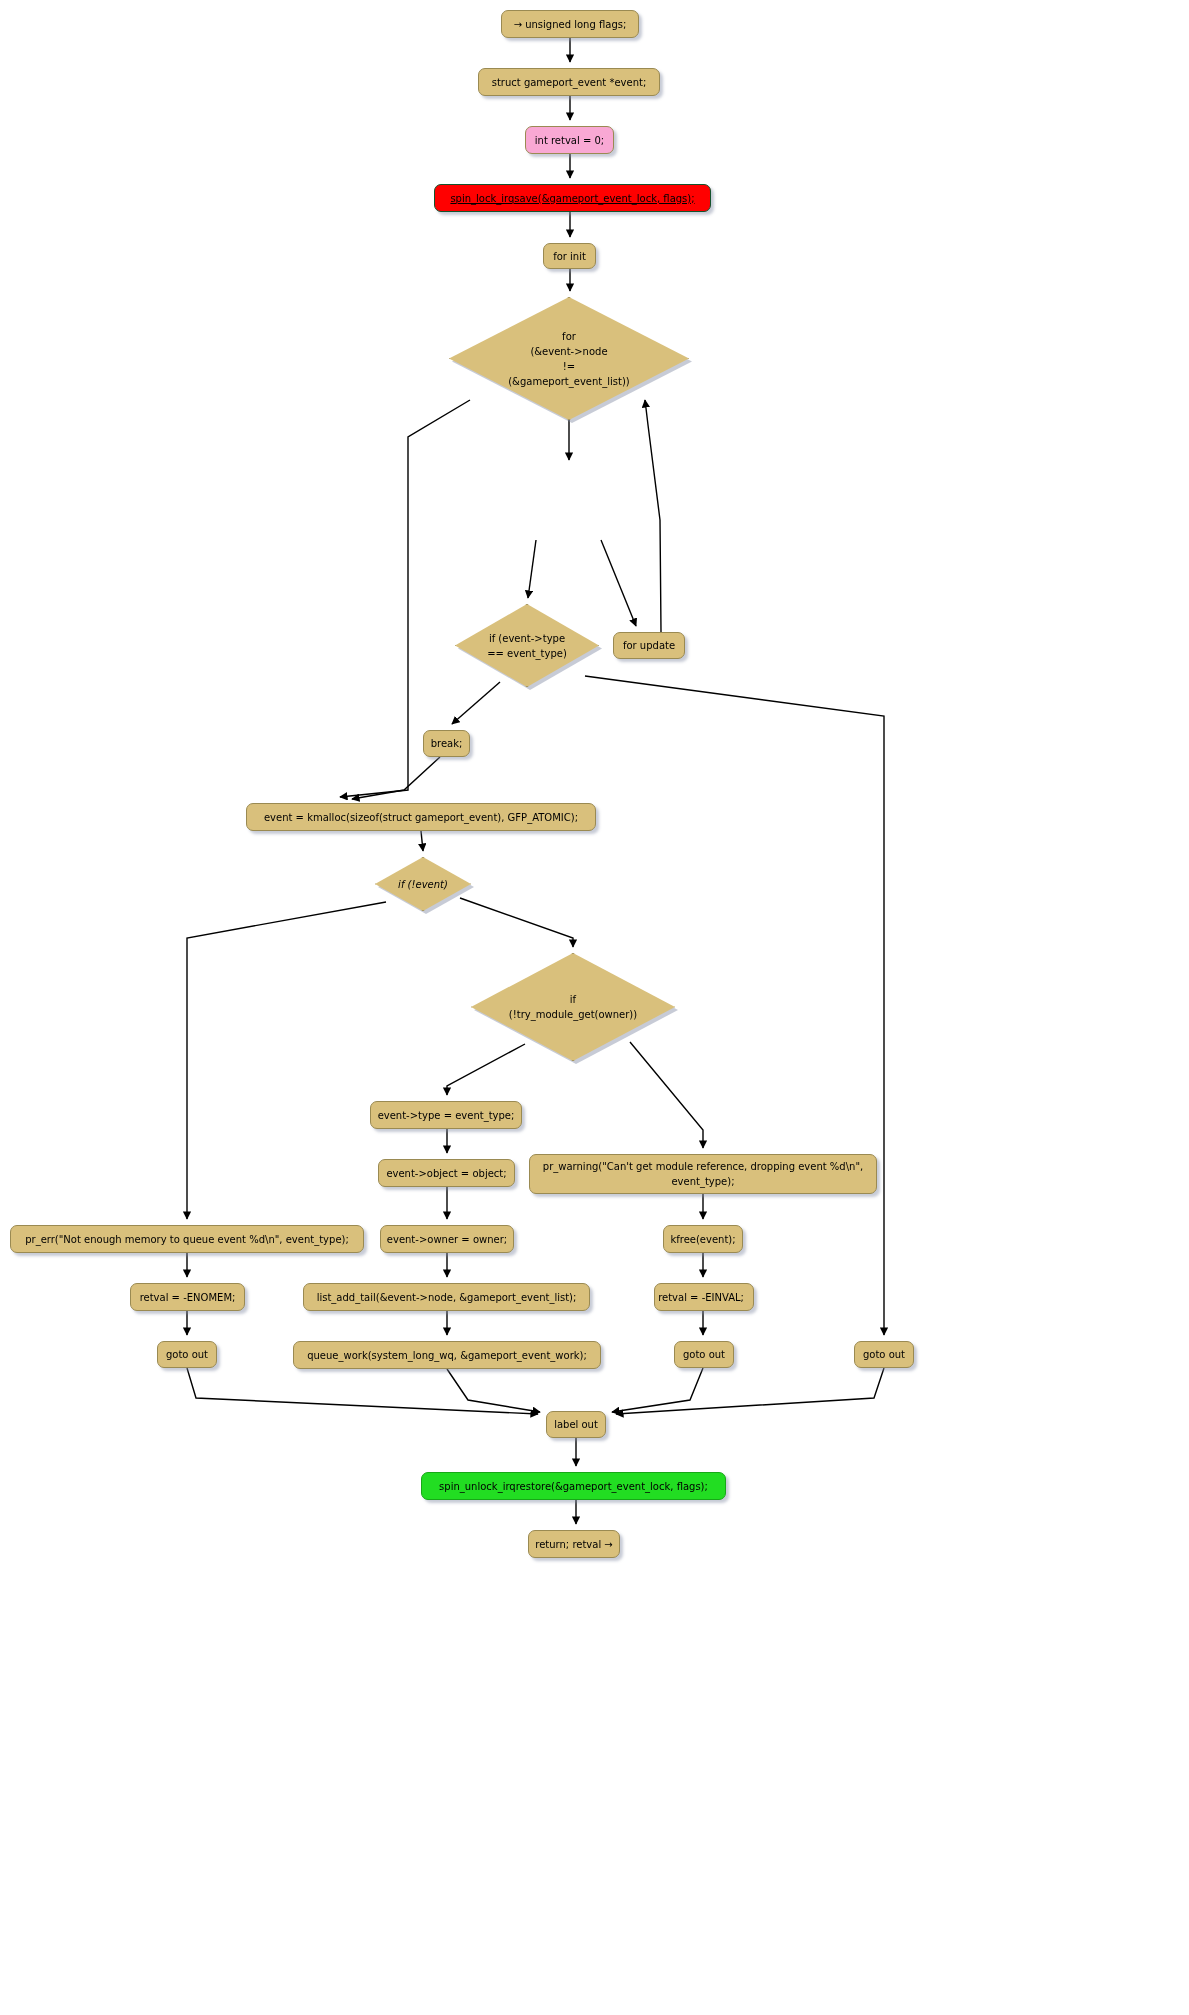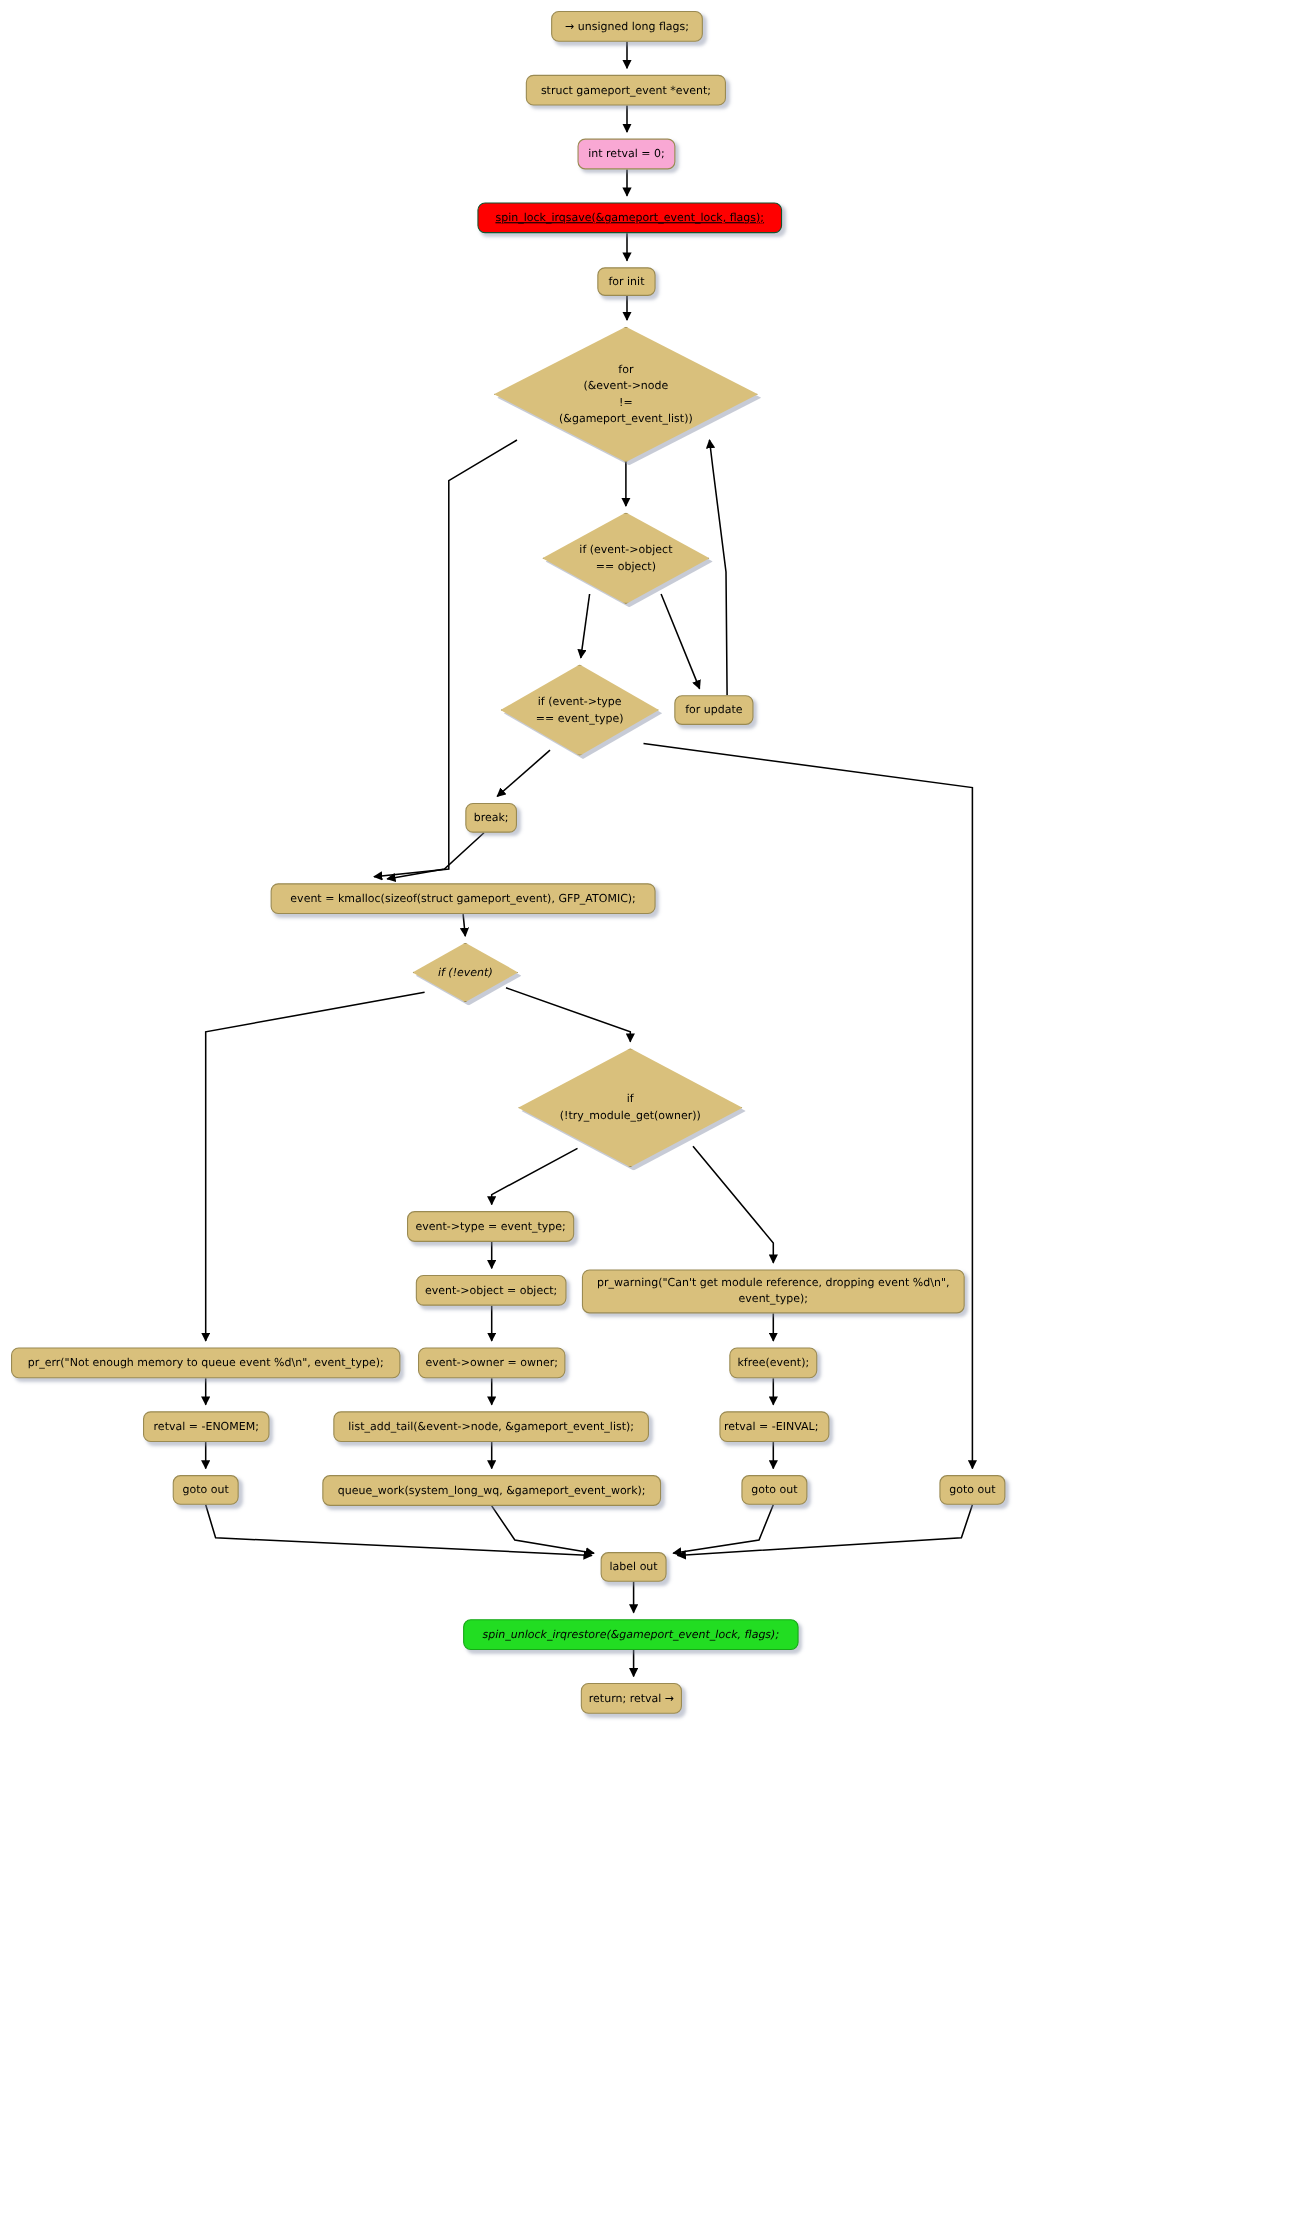--- a/index.html
+++ b/index.html
@@ -178,26 +178,20 @@
 
   <div class="node decision" style="left: 449px; top: 297px; width: 240px; height: 123px;">
     <div class="dia shadow"></div>
     <div class="dia" style="background: rgb(217, 192, 124);"></div>
     <span class="dlabel">for
 (&amp;event-&gt;node
 !=
 (&amp;gameport_event_list))</span>
   </div>
 
-  <div class="node decision" style="left: 493px; top: 466px; width: 152px; height: 83px;">
-    <div class="dia shadow"></div>
-    <div class="dia" style="background: rgb(217, 192, 124);"></div>
-    <span class="dlabel">if (event-&gt;object
-== object)</span>
-  </div>
 
   <div class="node process" style="left: 613px; top: 632px; width: 72px; height: 27px; background: rgb(217, 192, 124); border-color: rgb(154, 138, 82);">
     <span class="nlabel">for update</span>
   </div>
 
   <div class="node decision" style="left: 455px; top: 604px; width: 144px; height: 83px;">
     <div class="dia shadow"></div>
     <div class="dia" style="background: rgb(217, 192, 124);"></div>
     <span class="dlabel">if (event-&gt;type
 == event_type)</span>
@@ -259,20 +253,20 @@
   </div>
   <div class="node process" style="left: 674px; top: 1341px; width: 60px; height: 27px; background: rgb(217, 192, 124); border-color: rgb(154, 138, 82);">
     <span class="nlabel">goto out</span>
   </div>
   <div class="node process" style="left: 854px; top: 1341px; width: 60px; height: 27px; background: rgb(217, 192, 124); border-color: rgb(154, 138, 82);">
     <span class="nlabel">goto out</span>
   </div>
   <div class="node process" style="left: 546px; top: 1411px; width: 60px; height: 27px; background: rgb(217, 192, 124); border-color: rgb(154, 138, 82);">
     <span class="nlabel">label out</span>
   </div>
-  <div class="node process ok" style="left: 421px; top: 1472px; width: 305px; height: 28px; background: rgb(34, 221, 34); font-style: italic;">
+  <div class="node process ok" style="left: 421px; top: 1472px; width: 305px; height: 28px; background: rgb(34, 221, 34);">
     <span class="nlabel">spin_unlock_irqrestore(&amp;gameport_event_lock, flags);</span>
   </div>
   <div class="node process" style="left: 528px; top: 1530px; width: 92px; height: 28px; background: rgb(217, 192, 124); border-color: rgb(154, 138, 82);">
     <span class="nlabel">return; retval →</span>
   </div>
 
 </div>
 
 </body></html>

